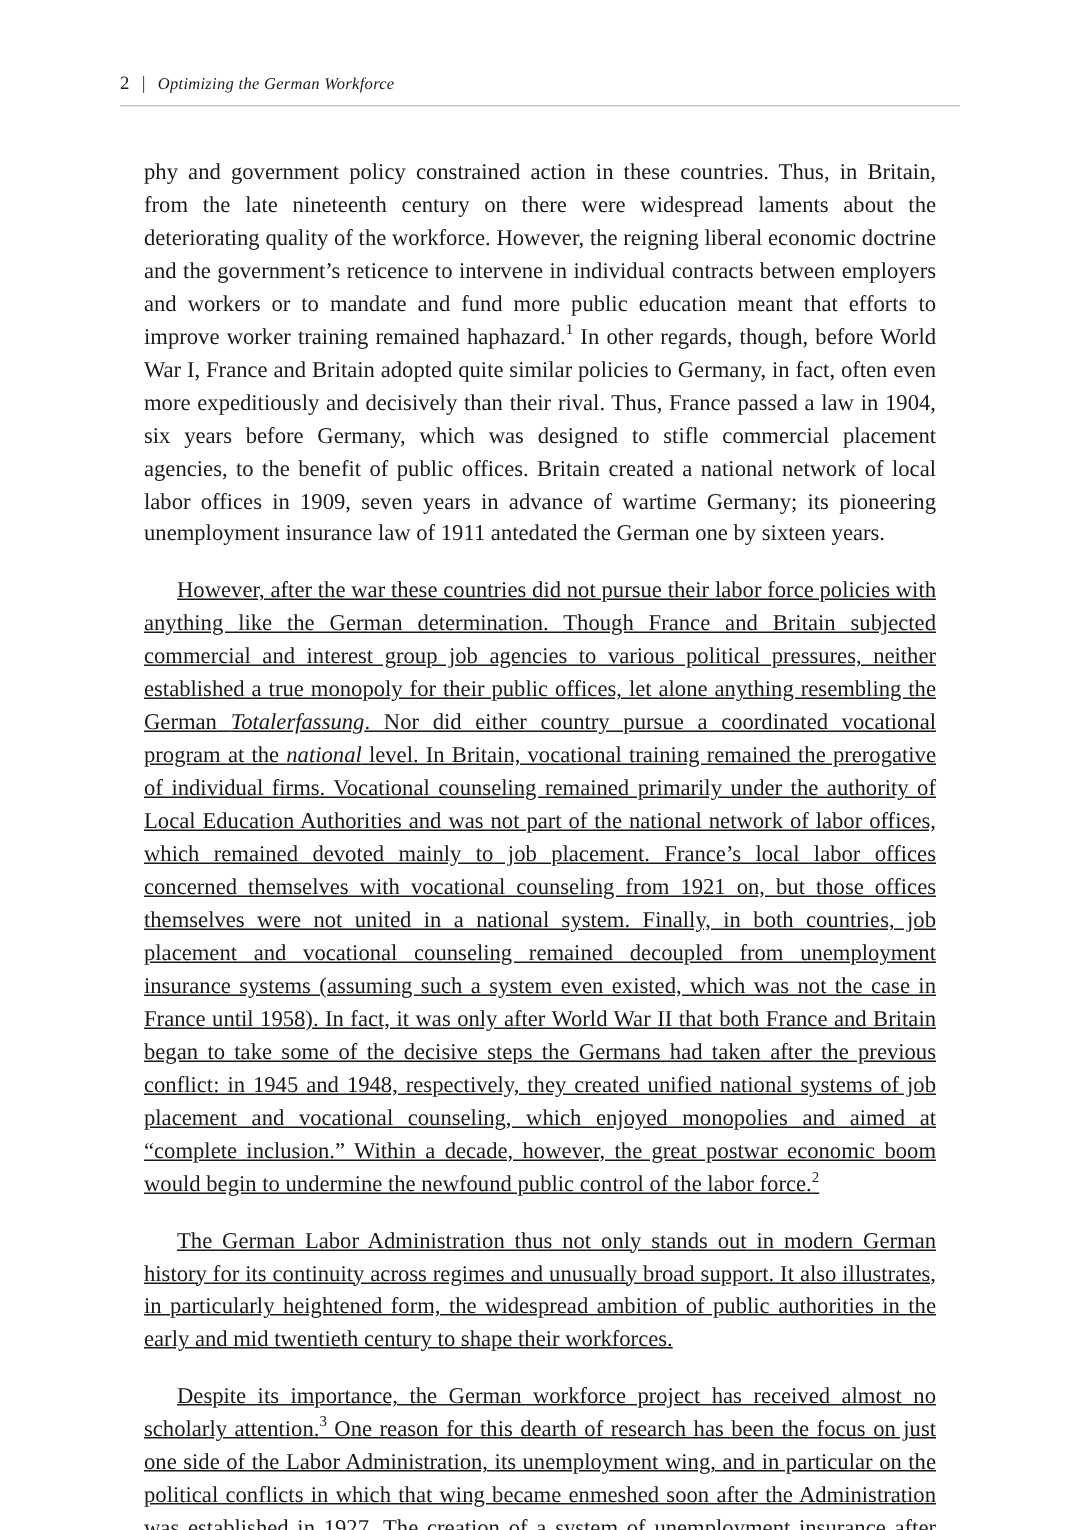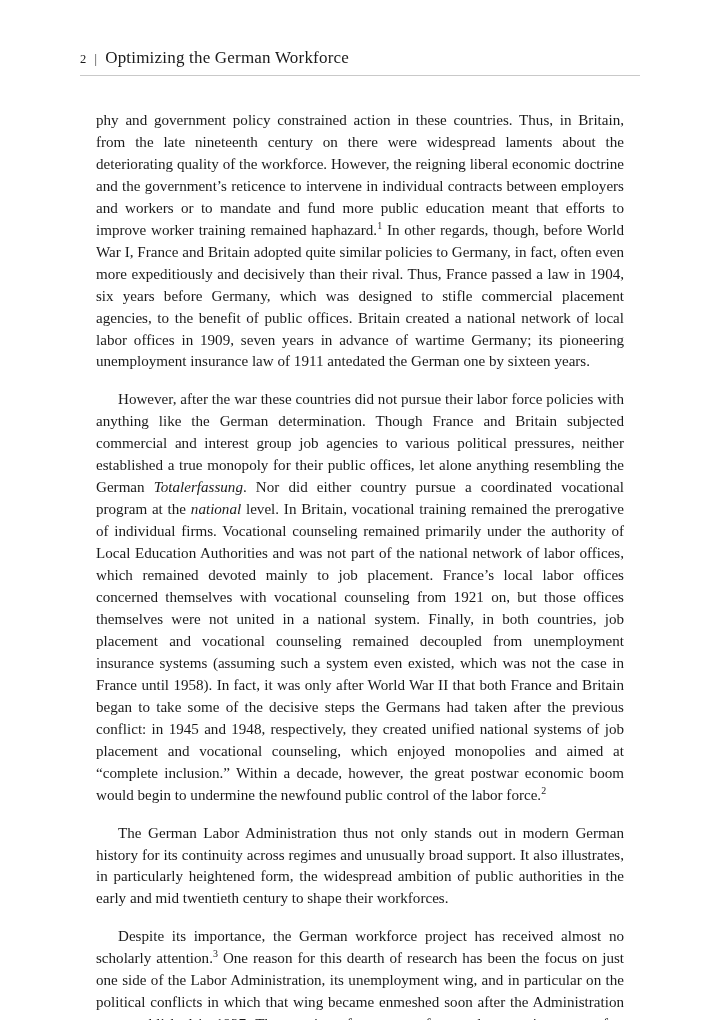--- a/index.html
+++ b/index.html
@@ -33,35 +33,37 @@
   }
   .folio {
     font-family: "Liberation Serif", serif;
     font-size: 12.5px;
   }
   .rh-sep {
     padding: 0 8px;
     color: #333;
   }
   .rh-title {
-    font-size: 17px;
+    font-style: italic;
+    font-size: 11px;
   }
   .body-text p {
     margin: 16px;
     font-size: 15.1px;
     line-height: 1.455;
     text-align: justify;
     text-justify: inter-word;
     hyphens: manual;
   }
   .body-text p.indent {
     text-indent: 22px;
   }
   .body-text p + p {
     margin-top: 0;
+    text-decoration: underline;
   }
   i, .it {
     font-style: italic;
   }
   sup {
     font-size: 0.66em;
     line-height: 0;
     vertical-align: super;
   }
 </style>

